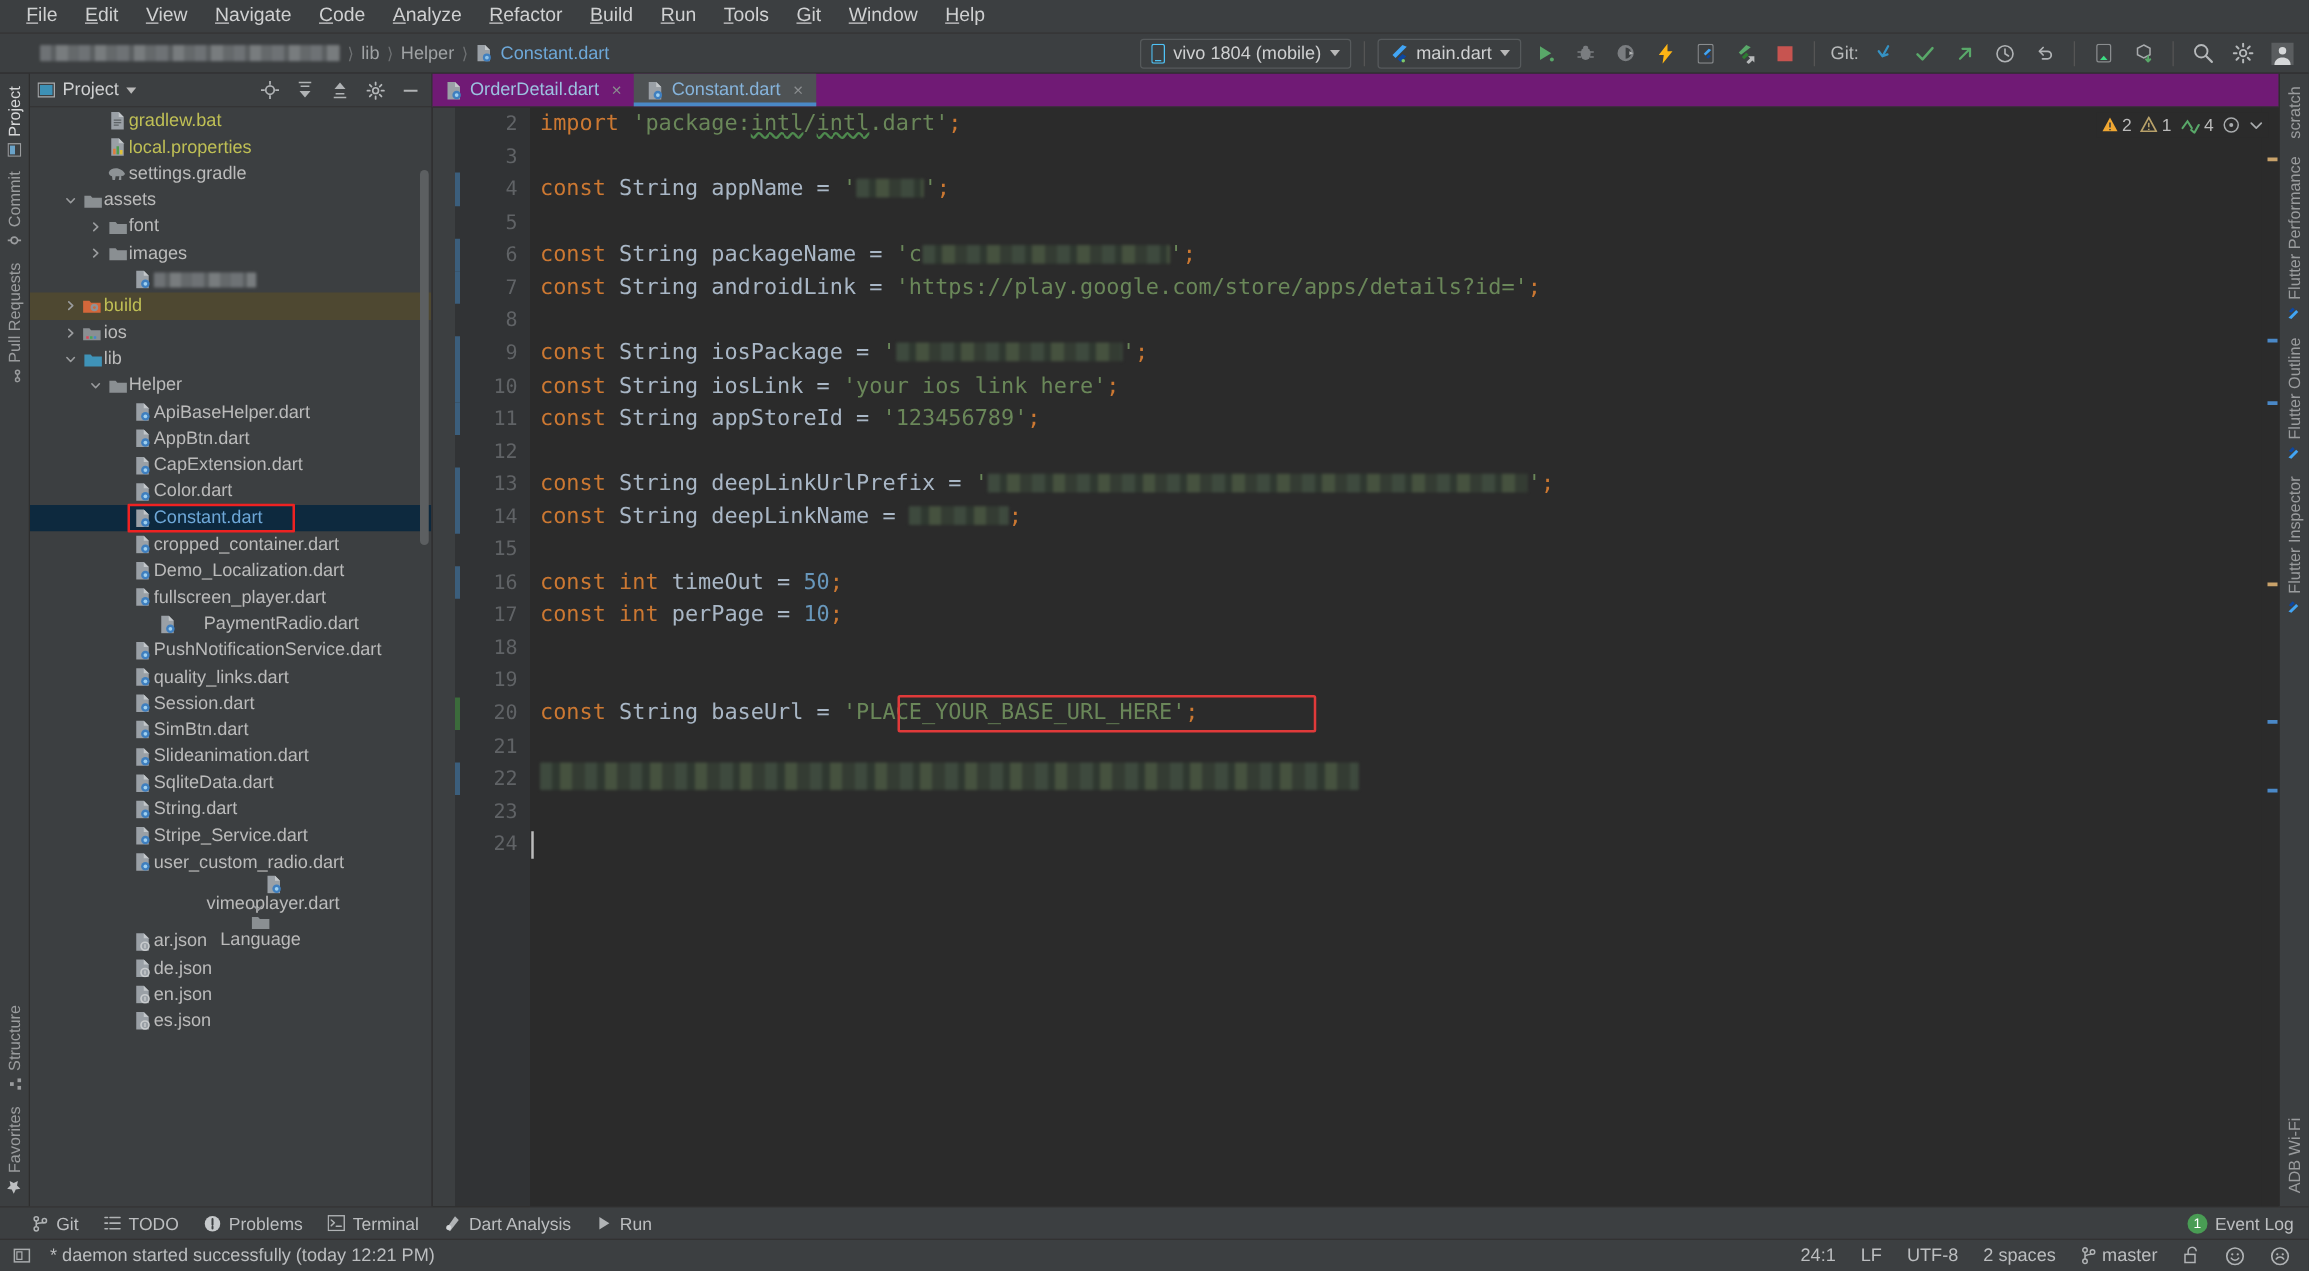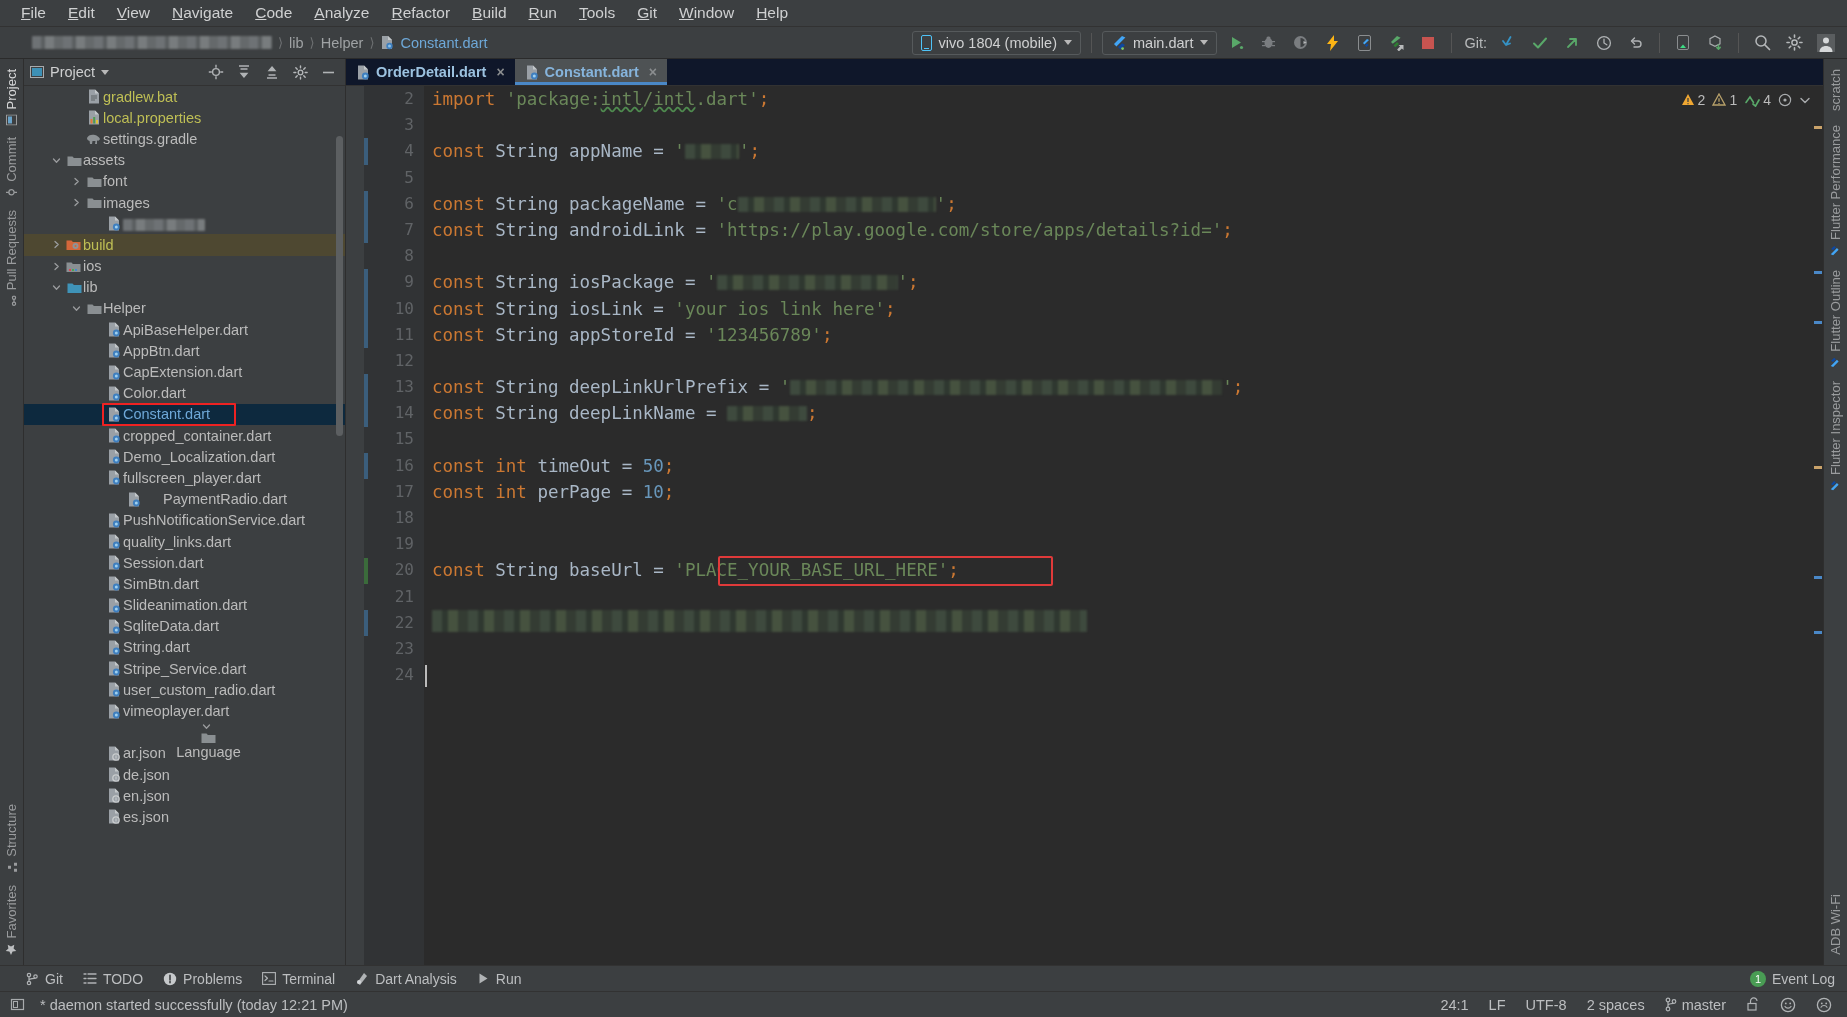--- a/index.html
+++ b/index.html
@@ -92,23 +92,22 @@
 
   .hl-box { position:absolute; border:2px solid #ee2222; border-radius:1px; pointer-events:none; }
 
   .tree-scrollbar {
     position:absolute; right:2px; width:7px; background:#5c5f61; border-radius:4px;
   }
 
   
   .editorwrap { flex:1; display:flex; flex-direction:column; min-width:0; background:#2b2b2b; }
   .tabs {
-    height:27px; display:flex; align-items:stretch; background:#0f172a;
+    height:27px; display:flex; align-items:stretch; background:#701a75;
     border-bottom:1px solid #323232;
-    font-weight:bold;
   }
   .tab {
     display:flex; align-items:center; gap:6px; padding:0 10px; font-size:14.5px;
     color:#9cc2e0; position:relative; cursor:default;
   }
   .tab.active { background:#4e5254; color:#86b4dc; }
   .tab.active::after { content:""; position:absolute; left:0; right:0; bottom:0; height:3px; background:#4a88c7; }
   .tab .x { color:#8a8d8f; font-size:14px; margin-left:4px; }
 
   .editor-body { flex:1; display:flex; min-height:0; position:relative; background:#2b2b2b; overflow:hidden;}
@@ -809,21 +808,21 @@
             <span class="ic">
               <svg width="14" height="15" viewBox="0 0 14 15">
                 <path d="M2 0.5h6l4 4v10H2z" fill="#9aa0a6"></path>
                 <path d="M8 0.5l4 4H8z" fill="#c3c7ca"></path>
                 <circle cx="9.3" cy="11" r="3.4" fill="#3f7fbf"></circle>
                 <circle cx="9.3" cy="11" r="1.5" fill="#9fd0f0"></circle>
               </svg>
             </span>
             <span class="lbl">user_custom_radio.dart</span>
           </div>
-          <div class="row" style="padding-left: 68px;">
+          <div class="row" style="padding-left: 68px; flex-direction: column;">
             <span class="arrow"></span>
             <span class="ic">
               <svg width="14" height="15" viewBox="0 0 14 15">
                 <path d="M2 0.5h6l4 4v10H2z" fill="#9aa0a6"></path>
                 <path d="M8 0.5l4 4H8z" fill="#c3c7ca"></path>
                 <circle cx="9.3" cy="11" r="3.4" fill="#3f7fbf"></circle>
                 <circle cx="9.3" cy="11" r="1.5" fill="#9fd0f0"></circle>
               </svg>
             </span>
             <span class="lbl">vimeoplayer.dart</span>

